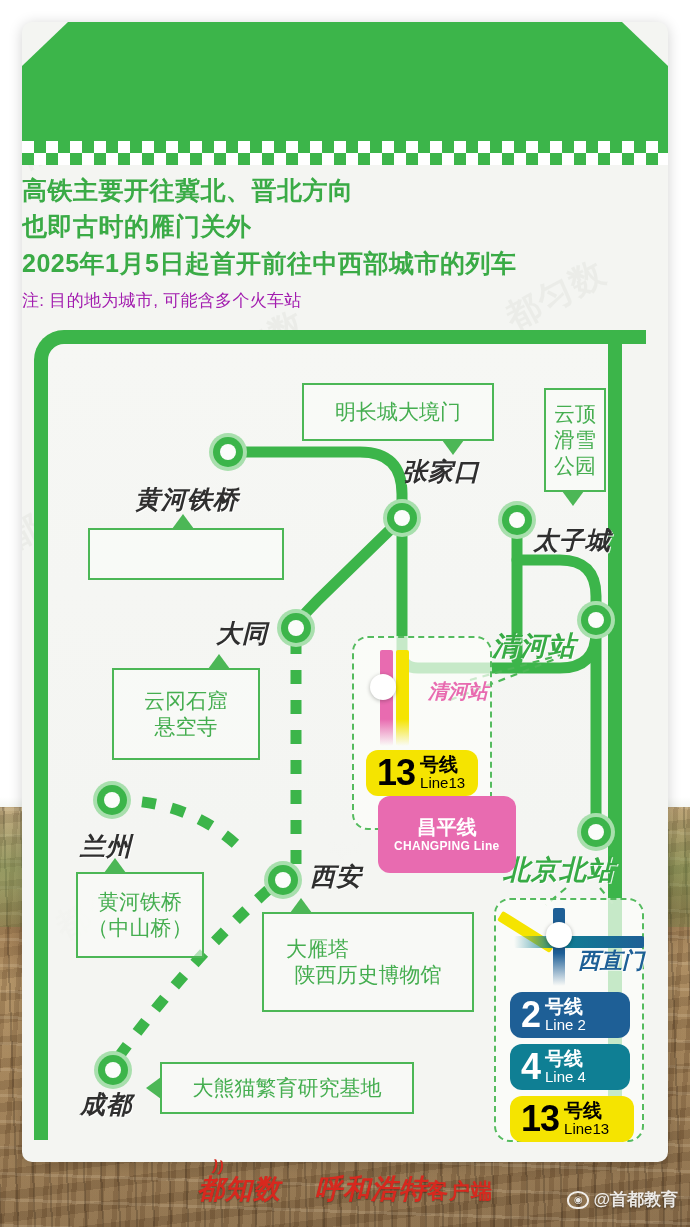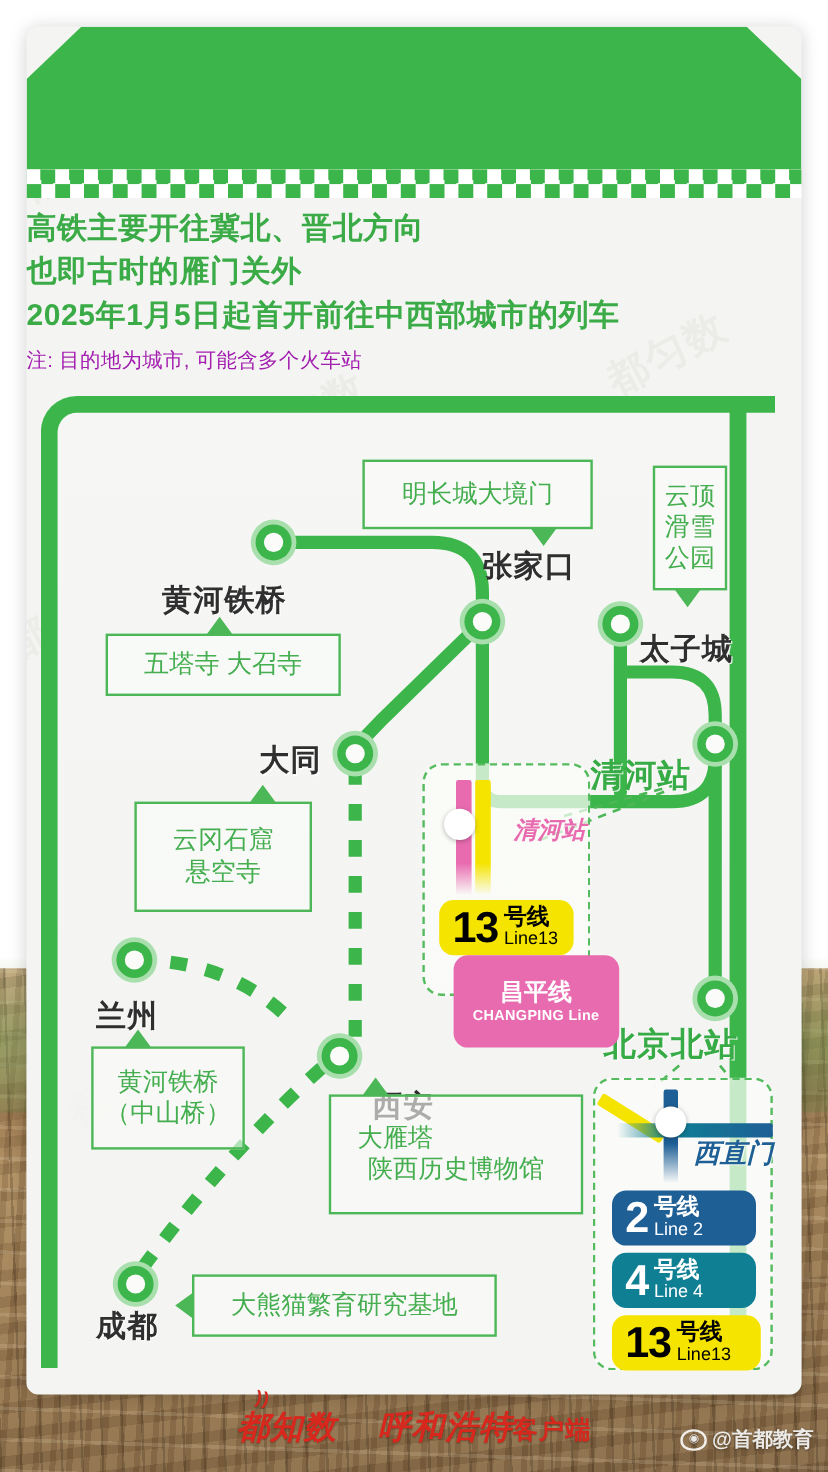--- a/index.html
+++ b/index.html
@@ -138,21 +138,21 @@
     border-radius: 50%; background: #3cb54a;
   }
   .node .hole {
     position: absolute; left: 11px; top: 11px; width: 16px; height: 16px;
     border-radius: 50%; background: #fbfcfa;
   }
 
   
   .city {
     position: absolute; z-index: 8;
-    font-size: 25px; font-weight: 900; 
+    font-size: 25px; font-weight: 900; font-style: italic;
     color: #2f2f2f; white-space: nowrap; letter-spacing: 1px;
     text-shadow: 1px 1px 0 rgba(255,255,255,.85);
   }
   .city.green { color: #37ab45; }
   .city.big { font-size: 27px; }
 
   
   .spot {
     position: absolute; z-index: 8;
     border: 2px solid #4cb756;
@@ -378,30 +378,29 @@
   <div class="hole"></div>
 </div>
 
 <div class="city" style="left:135px; top:483px;">黄河铁桥</div>
 <div class="city" style="left:402px; top:455px;">张家口</div>
 <div class="city" style="left:533px; top:524px;">太子城</div>
 <div class="city green big" style="left:492px; top:628px;">清河站</div>
 <div class="city green big" style="left:503px; top:852px;">北京北站</div>
 <div class="city" style="left:216px; top:617px;">大同</div>
 <div class="city" style="left:80px;  top:830px;">兰州</div>
-<div class="city" style="left:310px; top:860px;margin-top:45px;">西安</div>
+<div class="city" style="left:310px; top:860px;">西安</div>
 <div class="city" style="left:80px;  top:1088px;">成都</div>
 
 <div class="spot" style="left:302px; top:383px; width:192px; height:58px; display:flex; align-items:center; justify-content:center;">
   <span>明长城大境门</span>
   <span class="arrow down" style="right:28px;"></span>
 </div>
 
 <div class="spot" style="left:88px; top:528px; width:196px; height:52px; display:flex; align-items:center; justify-content:center;">
-  <span>五塔寺 大召寺</span>
   <span class="arrow up" style="left:82px;"></span>
 </div>
 
 <div class="spot stack" style="left:544px; top:388px; width:62px; height:104px; display:flex; flex-direction:column; align-items:center; justify-content:center; padding:4px 6px;">
   <span>云顶</span>
   <span>滑雪</span>
   <span>公园</span>
   <span class="arrow down" style="left:16px;"></span>
 </div>
 
@@ -410,21 +409,21 @@
   <span>悬空寺</span>
   <span class="arrow up" style="right:28px;"></span>
 </div>
 
 <div class="spot stack" style="left:76px; top:872px; width:128px; height:86px; display:flex; flex-direction:column; align-items:center; justify-content:center;">
   <span>黄河铁桥</span>
   <span>（中山桥）</span>
   <span class="arrow up" style="left:26px;"></span>
 </div>
 
-<div class="spot stack" style="left:262px; top:912px; width:212px; height:100px; display:flex; flex-direction:column; align-items:center; justify-content:center;margin-left:12px;">
+<div class="spot stack" style="left:262px; top:912px; width:212px; height:100px; display:flex; flex-direction:column; align-items:center; justify-content:center;">
   <span style="align-self:flex-start; padding-left:10px;">大雁塔</span>
   <span>陕西历史博物馆</span>
   <span class="arrow up" style="left:26px;"></span>
 </div>
 
 <div class="spot" style="left:160px; top:1062px; width:254px; height:52px; display:flex; align-items:center; justify-content:center;">
   <span>大熊猫繁育研究基地</span>
   <span class="arrow left"></span>
 </div>
 

